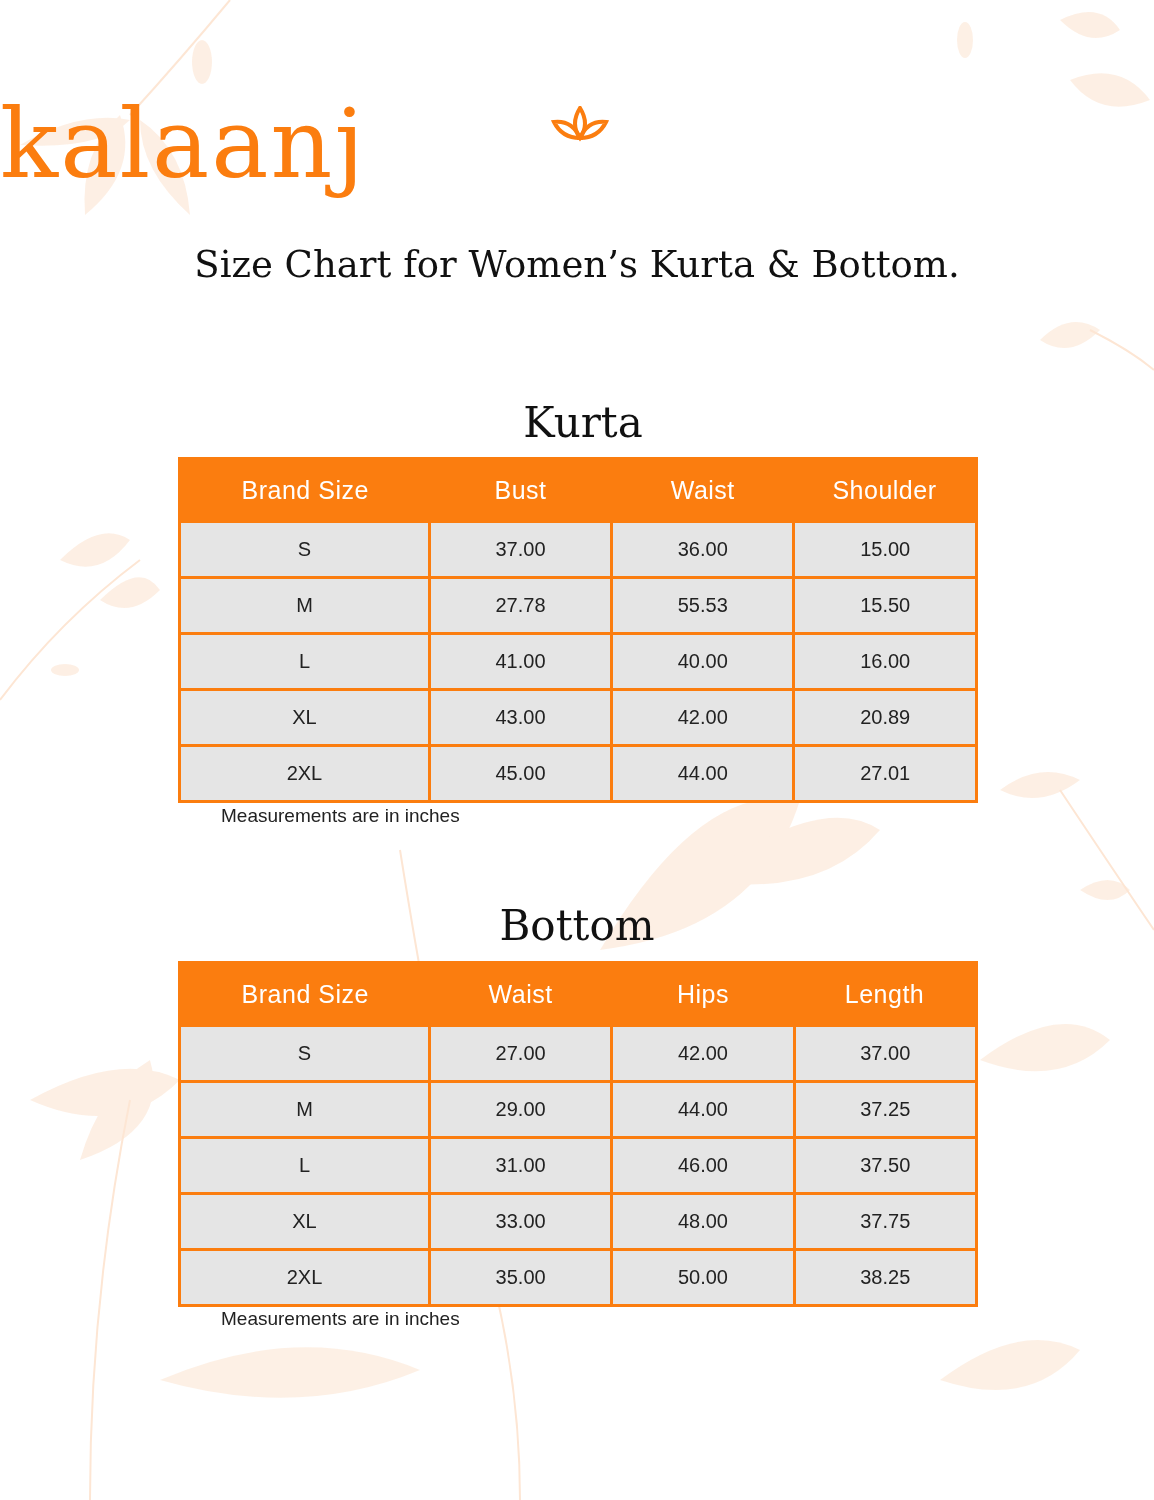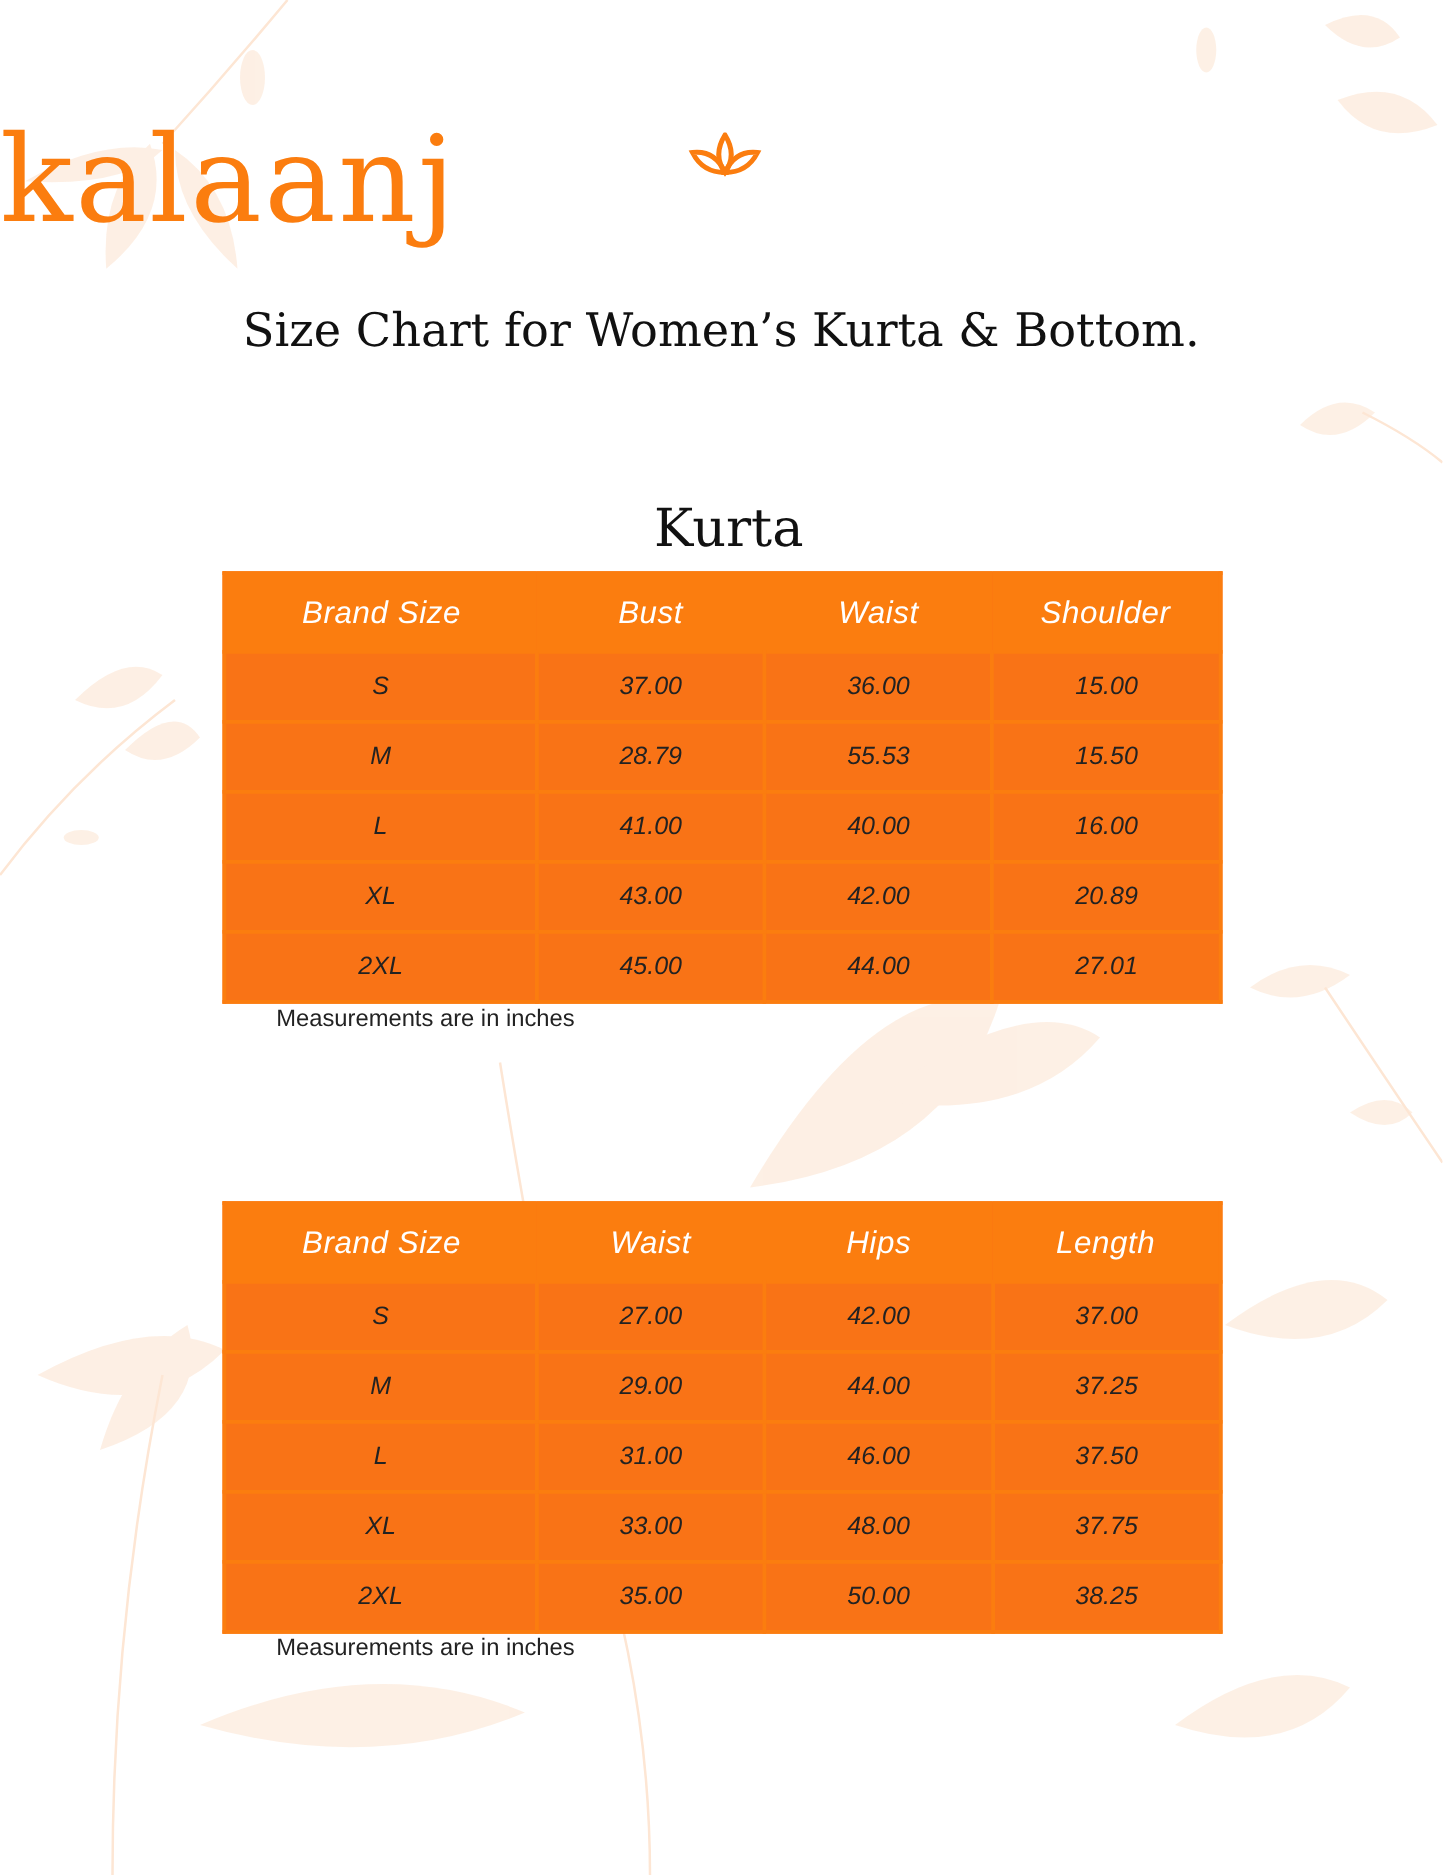--- a/index.html
+++ b/index.html
@@ -19,21 +19,21 @@
   .subtitle {
     position: absolute; left: 0; right: 0; top: 243px; text-align: center;
     font-family: "DejaVu Serif", serif; font-size: 37px; color: #111;
   }
   .section-title {
     position: absolute; left: 0; right: 0; text-align: center;
     font-family: "DejaVu Serif", serif; font-size: 42px; color: #111;
   }
   table.size-table {
     position: absolute; left: 178px; width: 800px;
-    border-collapse: collapse; border: 3px solid #fb7d0f; background: #f97316; font-style: italic;
+    border-collapse: collapse; border: 3px solid #fb7d0f; background: #e5e5e5;
   }
   table.size-table th {
     background: #fb7d0f; color: #fff; font-weight: normal;
     font-size: 25px; height: 58px; letter-spacing: 0.5px;
     font-family: "Liberation Sans", sans-serif;
   }
   table.size-table td {
     border: 3px solid #fb7d0f; text-align: center;
     font-size: 20px; height: 51px; color: #222;
     font-family: "Liberation Sans", sans-serif;
@@ -113,21 +113,21 @@
     </thead>
     <tbody>
       <tr>
         <td>S</td>
         <td>37.00</td>
         <td>36.00</td>
         <td>15.00</td>
       </tr>
       <tr>
         <td>M</td>
-        <td>28.79</td>
+        <td>27.78</td>
         <td>55.53</td>
         <td>15.50</td>
       </tr>
       <tr>
         <td>L</td>
         <td>41.00</td>
         <td>40.00</td>
         <td>16.00</td>
       </tr>
       <tr>
@@ -139,20 +139,21 @@
       <tr>
         <td>2XL</td>
         <td>45.00</td>
         <td>44.00</td>
         <td>27.01</td>
       </tr>
     </tbody>
   </table>
   <div class="note" style="top:805px;">Measurements are in inches</div>
 
+  <div class="section-title" style="top:901px;">Bottom</div>
   <table class="size-table" style="top:961px;">
     <colgroup>
         <col class="c1">
         <col class="c2">
         <col class="c3">
         <col class="c4">
       </colgroup>
     <thead>
       <tr>
         <th>Brand Size</th>

